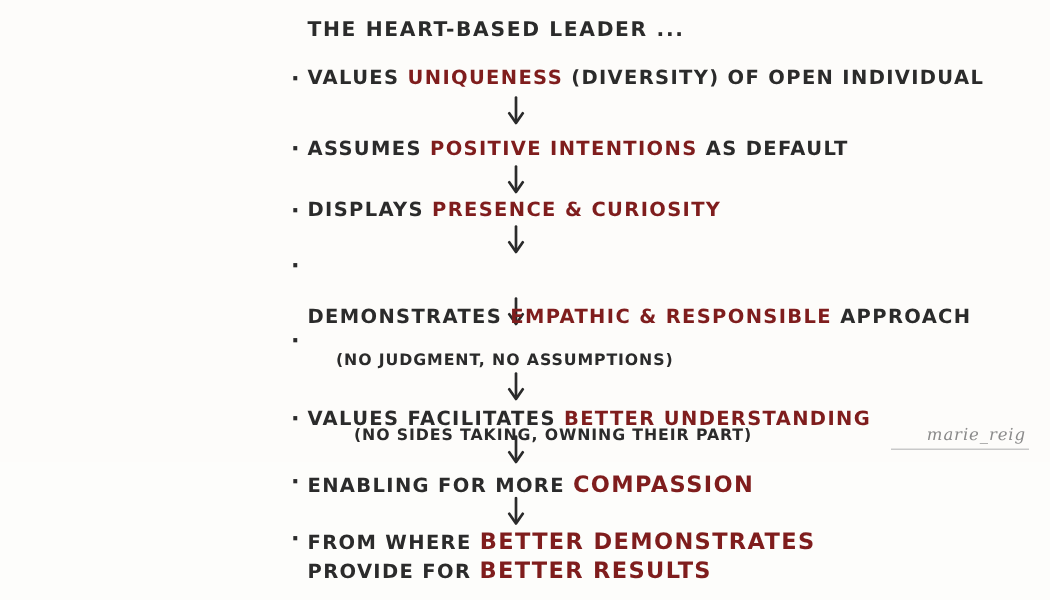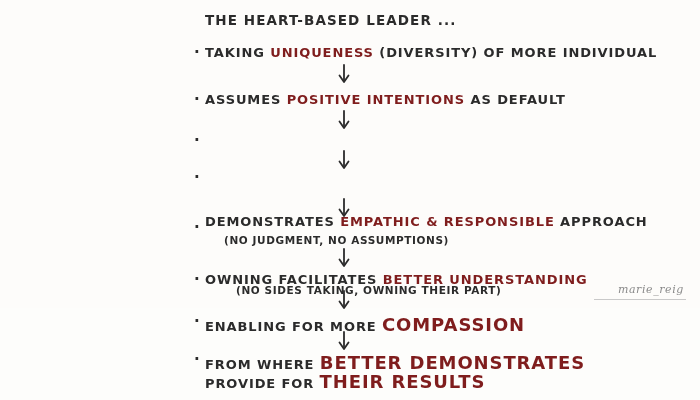--- a/index.html
+++ b/index.html
@@ -78,33 +78,33 @@
   }
   .sig-rule {
     position: absolute;
     right: 14px;
     bottom: 8px;
     width: 92px;
     height: 1px;
     background: #c9c9c9;
   }
   .big {
-    font-size: 18px;
+    font-size: 15px;
   }
 </style>
 </head>
 <body>
 
 <div id="sheet">
 
   <div class="title">THE HEART-BASED LEADER ...</div>
 
   <div class="bullet" style="left:194px; top:43px;">·</div>
   <div class="line" style="left:205px; top:45px;">
-    <span>TAKING </span><span class="red">UNIQUENESS</span><span> (DIVERSITY) OF MORE INDIVIDUAL</span>
+    <span>VALUES </span><span class="red">UNIQUENESS</span><span> (DIVERSITY) OF OPEN INDIVIDUAL</span>
   </div>
 
   <div class="arrow" style="left:337px; top:64px;">
     <svg width="14" height="22" viewBox="0 0 14 22">
         <path d="M7 1 L7 16" stroke="#2b2b2b" stroke-width="1.8" fill="none" stroke-linecap="round"></path>
         <path d="M2.5 11.5 L7 18 L11.5 11.5" stroke="#2b2b2b" stroke-width="1.8" fill="none" stroke-linecap="round" stroke-linejoin="round"></path>
       </svg>
   </div>
 
   <div class="bullet" style="left:194px; top:90px;">·</div>
@@ -113,54 +113,57 @@
   </div>
 
   <div class="arrow" style="left:337px; top:110px;">
     <svg width="14" height="22" viewBox="0 0 14 22">
         <path d="M7 1 L7 16" stroke="#2b2b2b" stroke-width="1.8" fill="none" stroke-linecap="round"></path>
         <path d="M2.5 11.5 L7 18 L11.5 11.5" stroke="#2b2b2b" stroke-width="1.8" fill="none" stroke-linecap="round" stroke-linejoin="round"></path>
       </svg>
   </div>
 
   <div class="bullet" style="left:194px; top:131px;">·</div>
+  <div class="line" style="left:205px; top:133px;">
+    <span>DISPLAYS </span><span class="red">PRESENCE &amp; CURIOSITY</span><span></span>
+  </div>
 
   <div class="arrow" style="left:337px; top:150px;">
     <svg width="14" height="22" viewBox="0 0 14 22">
         <path d="M7 1 L7 16" stroke="#2b2b2b" stroke-width="1.8" fill="none" stroke-linecap="round"></path>
         <path d="M2.5 11.5 L7 18 L11.5 11.5" stroke="#2b2b2b" stroke-width="1.8" fill="none" stroke-linecap="round" stroke-linejoin="round"></path>
       </svg>
   </div>
 
   <div class="bullet" style="left:194px; top:168px;">·</div>
   <div class="sub" style="left:224px; top:189px;">(NO JUDGMENT, NO ASSUMPTIONS)</div>
 
   <div class="arrow" style="left:337px; top:198px;">
     <svg width="14" height="22" viewBox="0 0 14 22">
         <path d="M7 1 L7 16" stroke="#2b2b2b" stroke-width="1.8" fill="none" stroke-linecap="round"></path>
         <path d="M2.5 11.5 L7 18 L11.5 11.5" stroke="#2b2b2b" stroke-width="1.8" fill="none" stroke-linecap="round" stroke-linejoin="round"></path>
       </svg>
   </div>
 
   <div class="bullet" style="left:194px; top:218px;">·</div>
-  <div class="line" style="left:205px; top:214px;">
+  <div class="line" style="left:205px; top:204px;">
     <span>DEMONSTRATES </span><span class="red">EMPATHIC &amp; RESPONSIBLE</span><span> APPROACH</span>
   </div>
   <div class="sub" style="left:236px; top:239px;">(NO SIDES TAKING, OWNING THEIR PART)</div>
 
   <div class="arrow" style="left:337px; top:248px;">
     <svg width="14" height="22" viewBox="0 0 14 22">
         <path d="M7 1 L7 16" stroke="#2b2b2b" stroke-width="1.8" fill="none" stroke-linecap="round"></path>
         <path d="M2.5 11.5 L7 18 L11.5 11.5" stroke="#2b2b2b" stroke-width="1.8" fill="none" stroke-linecap="round" stroke-linejoin="round"></path>
       </svg>
   </div>
 
   <div class="bullet" style="left:194px; top:270px;">·</div>
   <div class="line" style="left:205px; top:272px;">
-    <span>OWNING FACILITATES </span><span class="red">BETTER UNDERSTANDING</span><span></span>
+    <span>VALUES FACILITATES </span><span class="red">BETTER UNDERSTANDING</span><span></span>
   </div>
 
   <div class="arrow" style="left:337px; top:290px;">
     <svg width="14" height="22" viewBox="0 0 14 22">
         <path d="M7 1 L7 16" stroke="#2b2b2b" stroke-width="1.8" fill="none" stroke-linecap="round"></path>
         <path d="M2.5 11.5 L7 18 L11.5 11.5" stroke="#2b2b2b" stroke-width="1.8" fill="none" stroke-linecap="round" stroke-linejoin="round"></path>
       </svg>
   </div>
 
   <div class="bullet" style="left:194px; top:312px;">·</div>
@@ -174,19 +177,19 @@
         <path d="M2.5 11.5 L7 18 L11.5 11.5" stroke="#2b2b2b" stroke-width="1.8" fill="none" stroke-linecap="round" stroke-linejoin="round"></path>
       </svg>
   </div>
 
   <div class="bullet" style="left:194px; top:350px;">·</div>
   <div class="line" style="left:205px; top:352px;">
     <span>FROM WHERE </span><span class="red big">BETTER DEMONSTRATES</span><span></span>
   </div>
 
   <div class="line" style="left:205px; top:371px;">
-    <span>PROVIDE FOR </span><span class="red big">THEIR RESULTS</span><span></span>
+    <span>PROVIDE FOR </span><span class="red big">BETTER RESULTS</span><span></span>
   </div>
 
   <div class="sig-rule"></div>
   <div class="sig">marie_reig</div>
 
 </div>
 
 </body></html>

